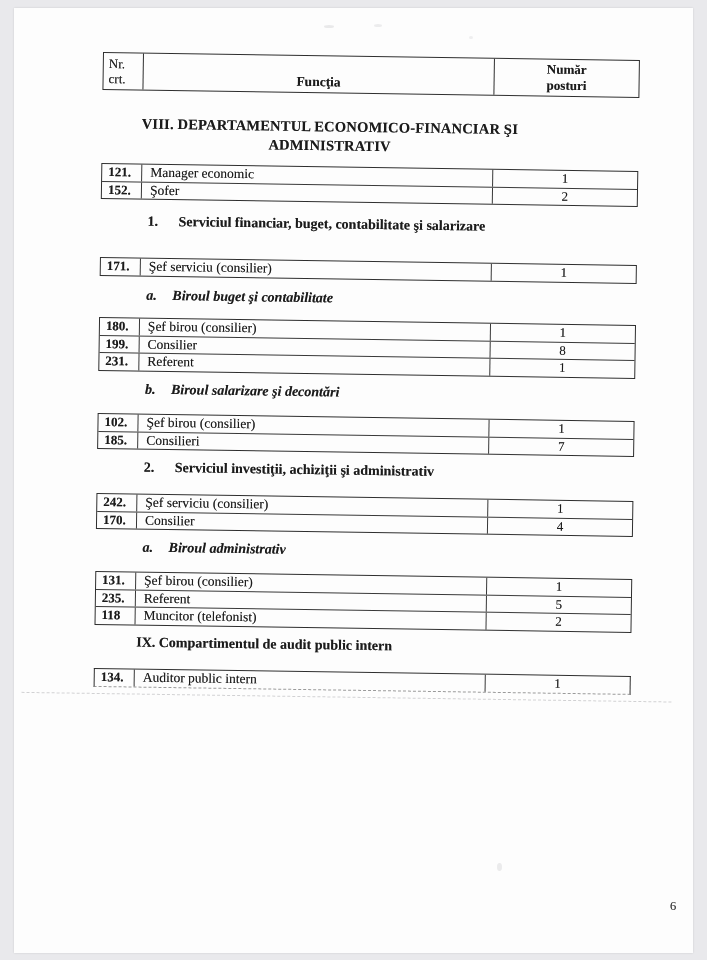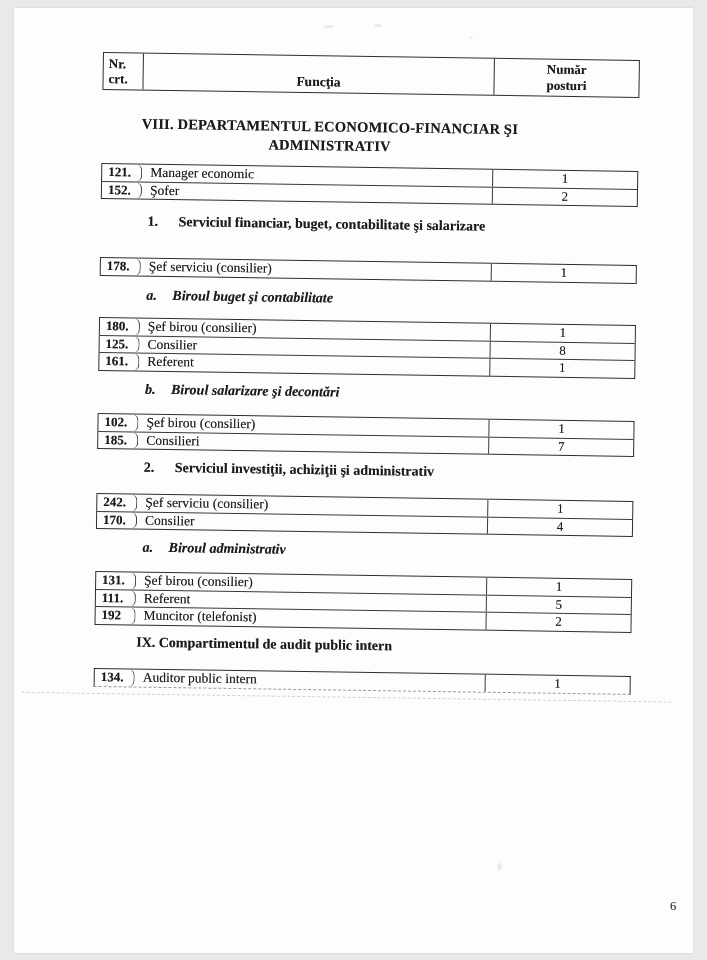--- a/index.html
+++ b/index.html
@@ -19,21 +19,21 @@
     transform:rotate(0.85deg);transform-origin:0 0;
   }
   .soft{ text-shadow:0 0 .5px rgba(35,35,35,.55); }
 
   
   .hdr{
     position:absolute;left:0;top:0;width:537px;height:38px;
     display:flex;border:1.8px solid #2e2e2e;background:#fdfdfd;
     box-sizing:border-box;
   }
-  .hdr .c1{width:40px;border-right:1.6px solid #2e2e2e;font-weight:bold;
+  .hdr .c1{width:40px;border-right:1.6px solid #2e2e2e;font-weight:normal;
     font-size:13px;line-height:15px;padding:3px 0 0 5px;box-sizing:border-box;}
   .hdr .c2{flex:1;display:flex;align-items:flex-end;justify-content:center;
     font-weight:bold;font-size:13.5px;padding-bottom:2px;}
   .hdr .c3{width:145px;border-left:1.6px solid #2e2e2e;font-weight:bold;
     font-size:13px;line-height:16px;text-align:center;padding-top:2px;box-sizing:border-box;}
 
   
   .title{
     position:absolute;left:28px;top:62px;width:400px;text-align:center;
     font-weight:bold;font-size:14.5px;line-height:18.5px;letter-spacing:.2px;
@@ -41,21 +41,21 @@
 
   
   .tbl{
     position:absolute;left:0;width:537px;
     border:1.7px solid #2e2e2e;background:#fdfdfd;box-sizing:border-box;
   }
   .tr{display:flex;height:16.5px;}
   .tr + .tr{border-top:1.4px solid #383838;}
   .td{box-sizing:border-box;overflow:hidden;white-space:nowrap;}
   .td.no{width:40px;border-right:1.4px solid #383838;font-weight:bold;
-    font-size:13px;line-height:16px;padding-left:6px;border-radius:6px;}
+    font-size:13px;line-height:16px;padding-left:6px;}
   .td.fn{flex:1;font-size:13.5px;line-height:16px;padding-left:8px;}
   .td.ct{width:145px;border-left:1.4px solid #383838;text-align:center;
     font-size:13px;line-height:16.5px;}
 
   
   .hline{position:absolute;left:47px;white-space:nowrap;font-size:14px;font-weight:bold;}
   .hline .num{display:inline-block;width:31px;}
   .hline.sub{font-style:italic;}
   .hline.sub .num{width:26px;}
   .hline.roman{left:42px;}
@@ -121,43 +121,43 @@
         <div class="td ct">2</div>
       </div>
     </div>
 
     <div class="hline" style="top:161px">
       <span class="num">1.</span><span>Serviciul financiar, buget, contabilitate şi salarizare</span>
     </div>
 
     <div class="tbl" style="top:205px">
       <div class="tr">
-        <div class="td no">178.</div>
+        <div class="td no">171.</div>
         <div class="td fn">Şef serviciu (consilier)</div>
         <div class="td ct">1</div>
       </div>
     </div>
 
     <div class="hline sub" style="top:235px">
       <span class="num">a.</span><span>Biroul buget şi contabilitate</span>
     </div>
 
     <div class="tbl" style="top:265px">
       <div class="tr">
         <div class="td no">180.</div>
         <div class="td fn">Şef birou (consilier)</div>
         <div class="td ct">1</div>
       </div>
       <div class="tr">
-        <div class="td no">125.</div>
+        <div class="td no">199.</div>
         <div class="td fn">Consilier</div>
         <div class="td ct">8</div>
       </div>
       <div class="tr">
-        <div class="td no">161.</div>
+        <div class="td no">231.</div>
         <div class="td fn">Referent</div>
         <div class="td ct">1</div>
       </div>
     </div>
 
     <div class="hline sub" style="top:329px">
       <span class="num">b.</span><span>Biroul salarizare şi decontări</span>
     </div>
 
     <div class="tbl" style="top:361px">
@@ -194,26 +194,26 @@
       <span class="num">a.</span><span>Biroul administrativ</span>
     </div>
 
     <div class="tbl" style="top:519px">
       <div class="tr">
         <div class="td no">131.</div>
         <div class="td fn">Şef birou (consilier)</div>
         <div class="td ct">1</div>
       </div>
       <div class="tr">
-        <div class="td no">111.</div>
+        <div class="td no">235.</div>
         <div class="td fn">Referent</div>
         <div class="td ct">5</div>
       </div>
       <div class="tr">
-        <div class="td no">192</div>
+        <div class="td no">118</div>
         <div class="td fn">Muncitor (telefonist)</div>
         <div class="td ct">2</div>
       </div>
     </div>
 
     <div class="hline roman" style="top:582px">
       <span>IX. Compartimentul de audit public intern</span>
     </div>
 
     <div class="tbl faded" style="top:616px">

